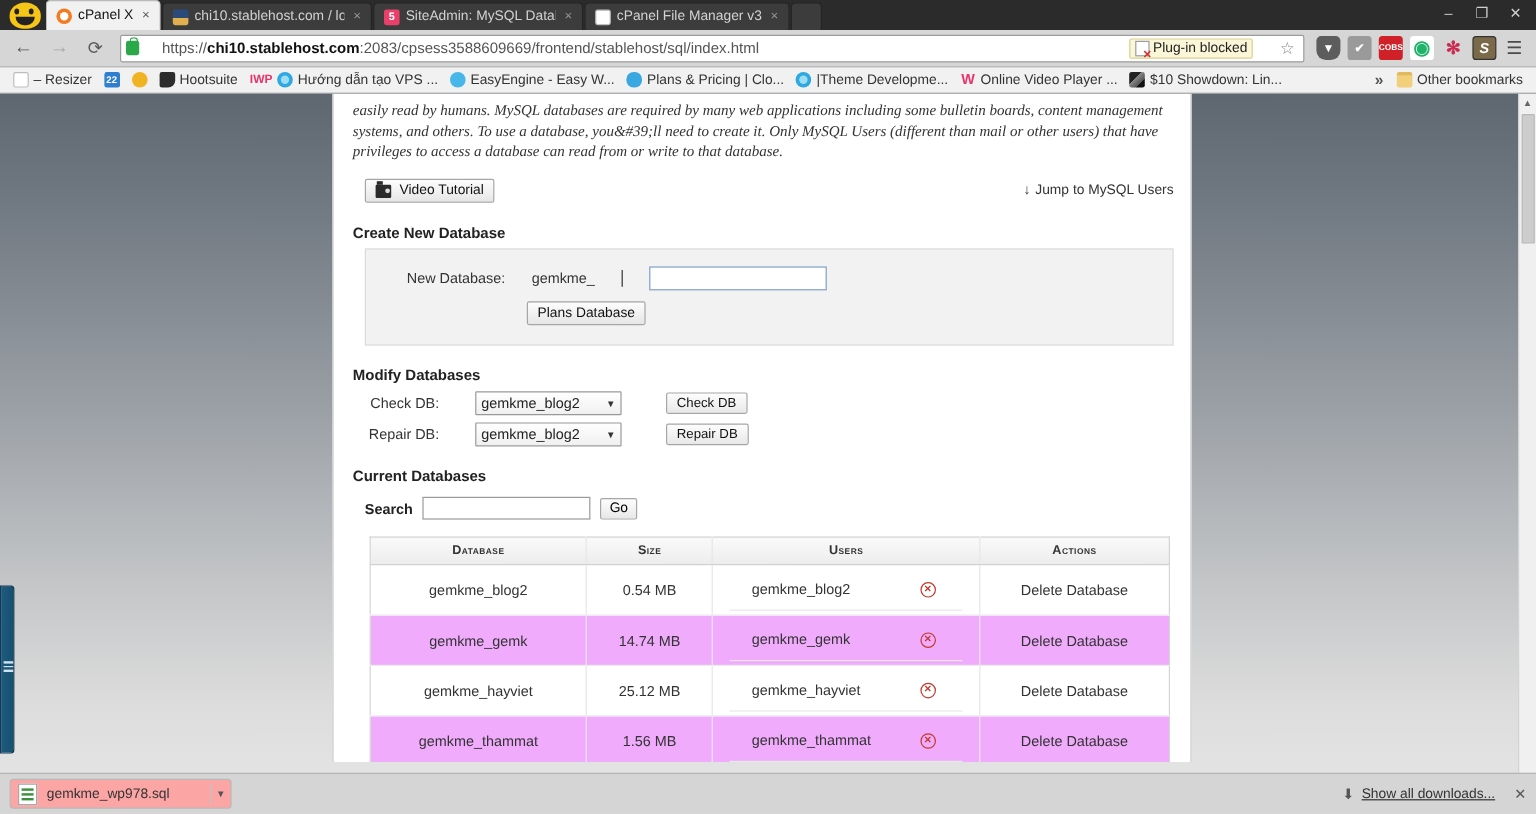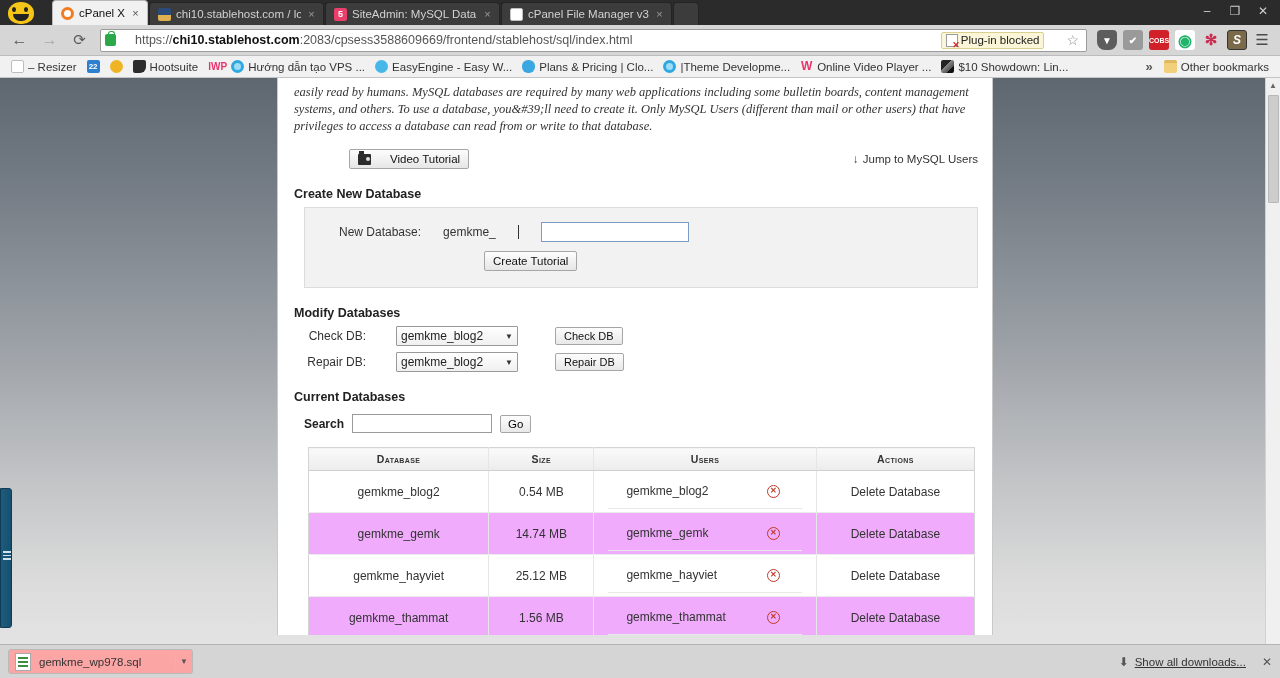--- a/index.html
+++ b/index.html
@@ -9,21 +9,21 @@
     font-size: 12px;
     background: #d8d8d8;
     -webkit-font-smoothing: antialiased;
   }
 
   
   .chrome { width:1280px; background:#353535; position:relative; }
 
   .tabstrip {
     height:25px; background:#2b2b2b; position:relative;
-    display:flex; align-items:flex-end; padding-left:52px;
+    display:flex; align-items:flex-end; padding-left:38px;
   }
   .smiley {
     position:absolute; left:8px; top:2px; width:26px; height:22px;
     background:#f5c518; border-radius:50% 50% 45% 45%;
   }
   .smiley::before{
     content:""; position:absolute; left:4px; top:5px; width:4px; height:5px;
     background:#222; border-radius:50%;
     box-shadow:12px 0 0 #222;
   }
@@ -120,21 +120,21 @@
                    background:#fff; border-left:1px solid #c9c9c9; border-right:1px solid #c9c9c9;
                    overflow:hidden; }
 
   .intro { font-family:"Liberation Serif", serif; font-style:italic; font-size:12.5px;
            line-height:17px; color:#333; padding:6px 12px 0 16px; }
 
   .vt-row { display:flex; align-items:center; justify-content:space-between; padding:14px 14px 0 26px; }
   .btn {
     font-family:"Liberation Sans", sans-serif; font-size:11.5px; color:#111;
     background:linear-gradient(#fdfdfd,#e6e6e6); border:1px solid #a6a6a6;
-    border-radius:2px; padding:3px 8px; display:inline-flex; align-items:center; gap:19px;margin-left:45px;
+    border-radius:2px; padding:3px 8px; display:inline-flex; align-items:center; gap:7px;
   }
   .cam { width:13px; height:11px; background:#2b2b2b; border-radius:1px; position:relative; flex:0 0 13px;}
   .cam::before{content:"";position:absolute;left:1px;top:-3px;width:5px;height:3px;background:#2b2b2b;}
   .cam::after{content:"";position:absolute;right:1px;top:3px;width:4px;height:4px;background:#ddd;border-radius:50%;}
   .jump { font-size:11.5px; color:#333; white-space:nowrap; }
   .jump .arrow { color:#333; margin-right:4px; }
 
   h2.sec { font-size:12.5px; font-weight:bold; color:#222; margin:18px 0 6px 16px; }
 
   .box { margin:0 14px 0 26px; background:#f2f2f2; border:1px solid #dcdcdc; padding:14px 0 16px 0; }
@@ -349,21 +349,21 @@
     <h2 class="sec">Create New Database</h2>
 
     <div class="box">
       <div class="fieldrow">
         <span class="fieldlabel">New Database:</span>
         <span class="prefix">gemkme_</span>
         <span class="caret"></span>
         <input class="txtinput" type="text" value="" style="">
       </div>
       <div class="create-row">
-        <button class="btn">Create Tutorial</button>
+        <button class="btn">Plans Database</button>
       </div>
     </div>
 
     <h2 class="sec">Modify Databases</h2>
 
     <div class="frow">
       <span class="flabel">Check DB:</span>
       <div class="sel">
         <span class="cv">gemkme_blog2</span>
         <span class="chev">▼</span>

